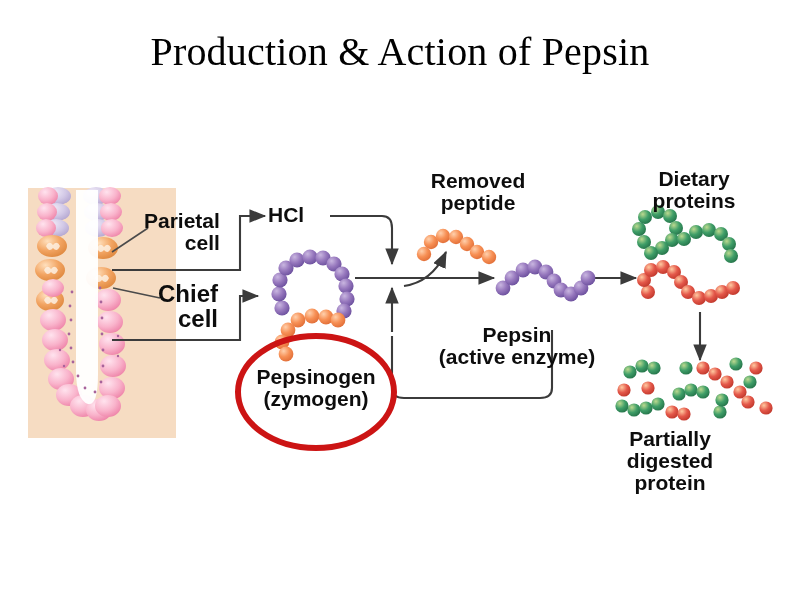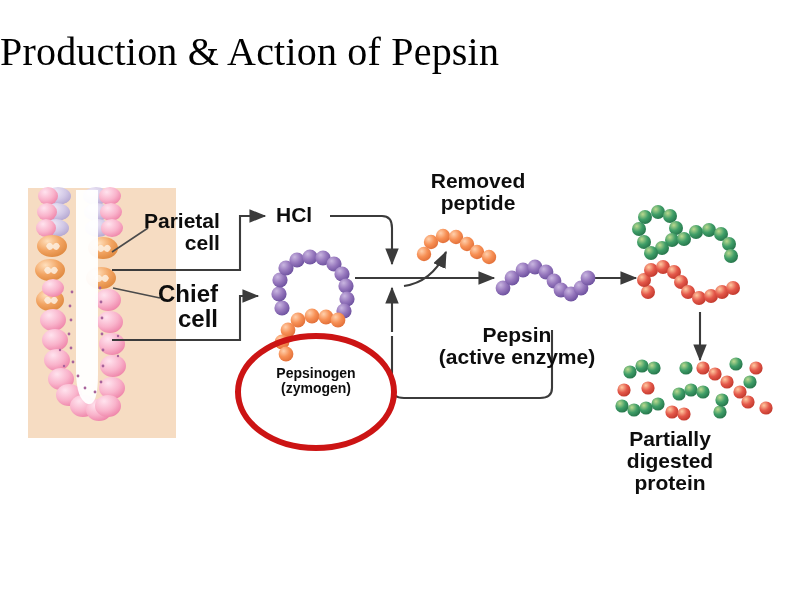--- a/index.html
+++ b/index.html
@@ -19,21 +19,21 @@
     position: relative;
     width: 800px;
     height: 600px;
     background: #ffffff;
   }
   #slide-title {
     position: absolute;
     left: 0;
     top: 28px;
     width: 800px;
-    text-align: left;
+    text-align: center;
     font-family: "Liberation Serif", serif;
     font-size: 40px;
     font-weight: 400;
     color: #000000;
     letter-spacing: 0.2px;
     white-space: nowrap;
   }
   #figure {
     position: absolute;
     left: 0;
@@ -333,31 +333,33 @@
       </g>
 
     </svg>
 
     <div class="fig-label left-align" style="left:144px; top:50px; font-size:21px;">Parietal
 cell</div>
 
     <div class="fig-label left-align" style="left:158px; top:122px; font-size:24px;">Chief
 cell</div>
 
-    <div class="fig-label" style="left:268px; top:44px; font-size:21px;margin-left:8px;">HCl</div>
-
-    <div class="fig-label" style="left:240px; top:206px; width:152px; font-size:14px;text-align:center;">Pepsinogen
+    <div class="fig-label" style="left:268px; top:44px; font-size:21px;">HCl</div>
+
+    <div class="fig-label" style="left:240px; top:206px; width:152px; font-size:21px;text-align:center;">Pepsinogen
 (zymogen)</div>
 
     <div class="fig-label" style="left:414px; top:10px; width:128px; font-size:21px;">Removed
 peptide</div>
 
     <div class="fig-label" style="left:422px; top:164px; width:190px; font-size:21px;">Pepsin
 (active enzyme)</div>
 
+    <div class="fig-label" style="left:626px; top:8px; width:136px; font-size:21px;">Dietary
+proteins</div>
 
     <div class="fig-label" style="left:596px; top:268px; width:148px; font-size:21px;">Partially
 digested
 protein</div>
 
 
   </div>
 </div>
 
 </body></html>

